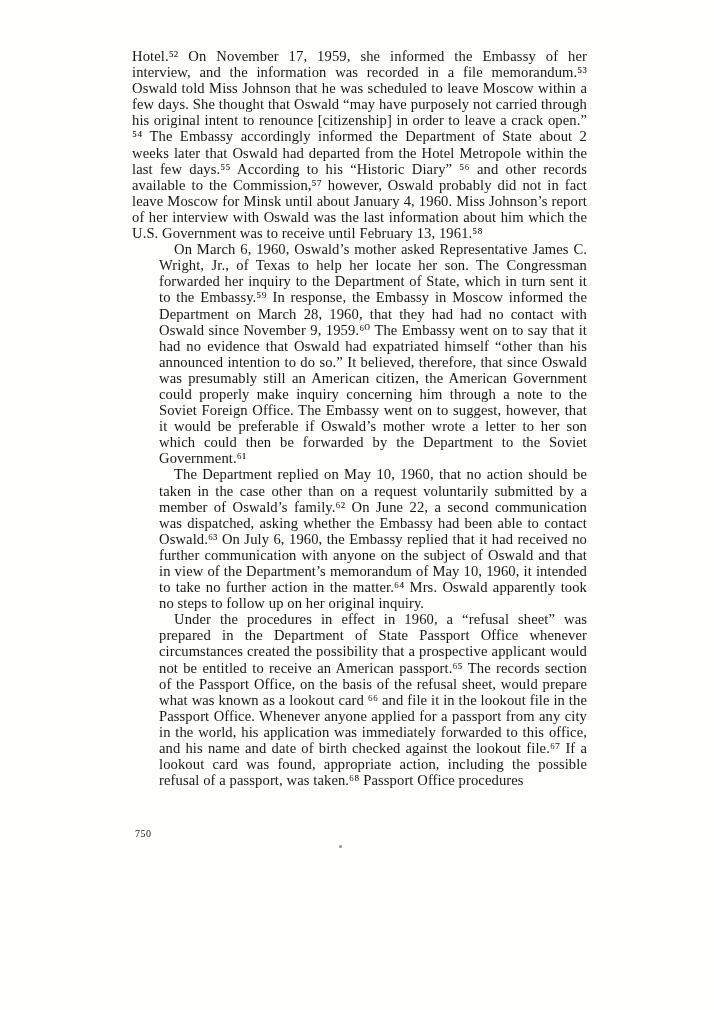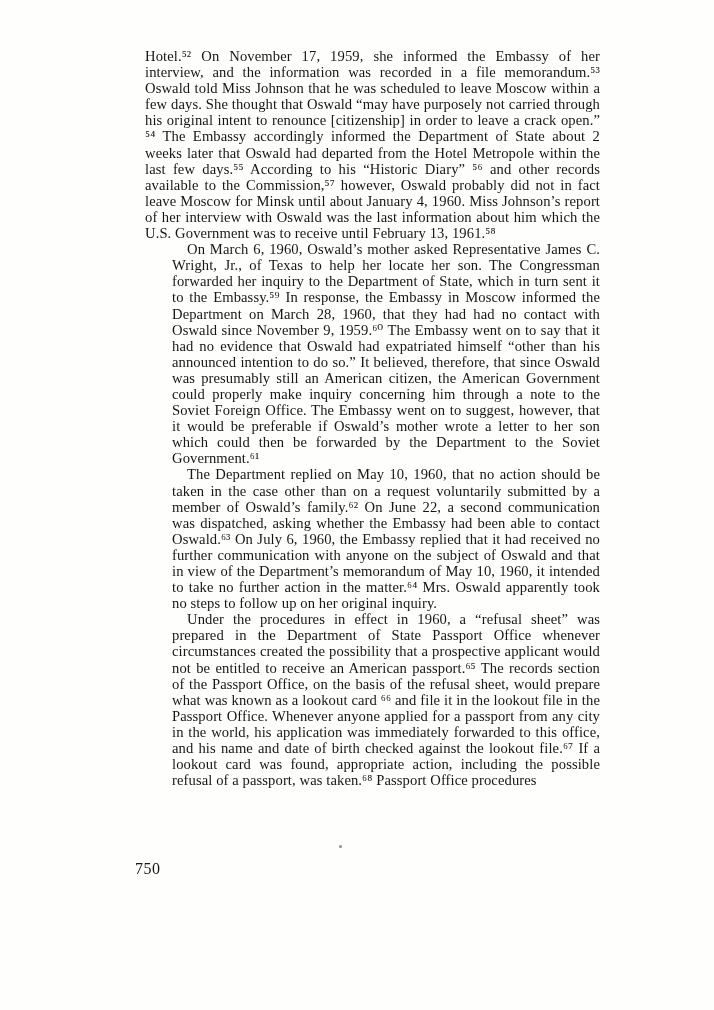--- a/index.html
+++ b/index.html
@@ -11,41 +11,41 @@
     position: relative;
     width: 714px;
     height: 1010px;
     background: #fefefd;
     overflow: hidden;
     font-family: "Liberation Serif", "DejaVu Serif", serif;
     color: #161616;
   }
   .text-block {
     position: absolute;
-    left: 145px;
+    left: 132px;
     top: 48px;
     width: 455px;
     font-size: 14.6px;
     line-height: 16.1px;
     text-align: justify;
     letter-spacing: 0.1px;
   }
   .text-block p {
     margin: 0;
     padding: 0;
   }
   .text-block p.indent {
     text-indent: 15px;
     margin-left: 27px;
   }
   .page-number {
     position: absolute;
     left: 135px;
-    top: 860px;
-    font-size: 16px;
+    top: 828px;
+    font-size: 10px;
     letter-spacing: 0.5px;
   }
   .artifact-dot {
     position: absolute;
     left: 339px;
     top: 845px;
     width: 3px;
     height: 3px;
     background: #8f8f8f;
     border-radius: 50%;

